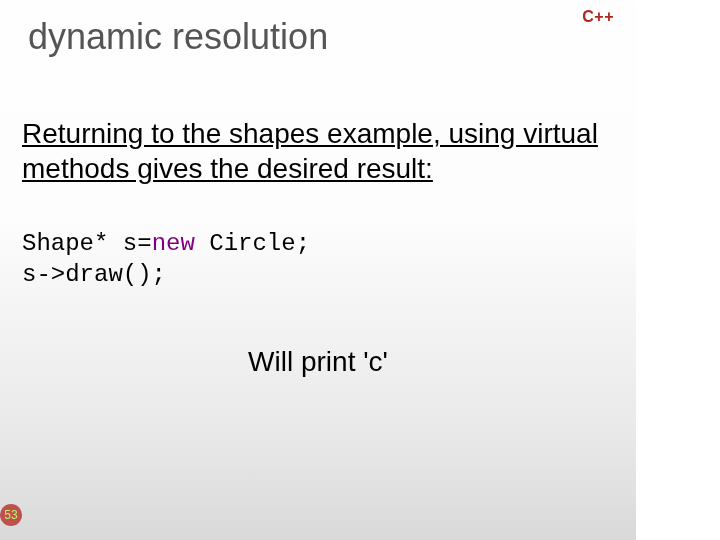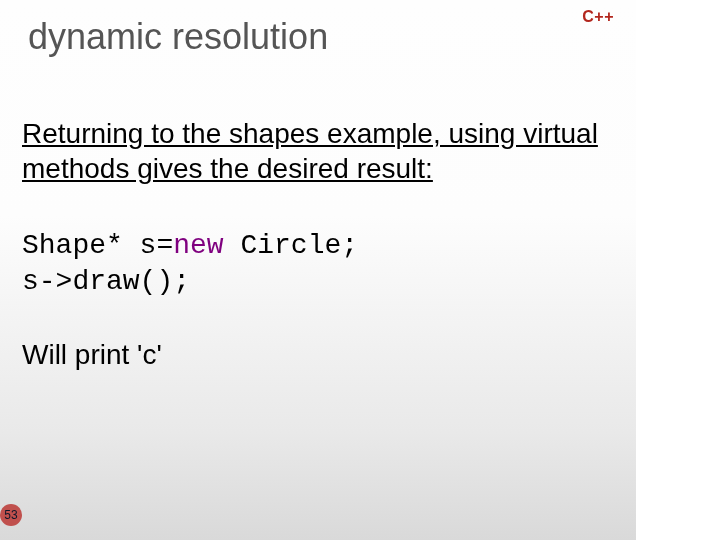--- a/index.html
+++ b/index.html
@@ -37,40 +37,41 @@
   }
   .para {
     font-size: 28px;
     line-height: 1.25;
     color: #000;
     margin-bottom: 42px;
     text-decoration: underline;
   }
   .code {
     font-family: "Courier New", Courier, monospace;
-    font-size: 28px;
+    font-size: 24px;
     line-height: 1.3;
     color: #000;
     white-space: pre;
-    margin-bottom: 38px;
+    margin-bottom: 56px;
   }
   .code .kw { color: #7f007f; }
   .outcome {
     font-size: 28px;
     color: #000;
+    text-align: center;
   }
   .pagenum {
     position: absolute;
     left: 0px;
     bottom: 14px;
     width: 22px;
     height: 22px;
     border-radius: 50%;
     background: #c0504d;
-    color: #0f172a;
+    color: #bef264;
     font-size: 12px;
     line-height: 22px;
     text-align: center;
     font-family: Arial, sans-serif;
   }
 </style>
 </head>
 <body>
 
 <div class="slide">

